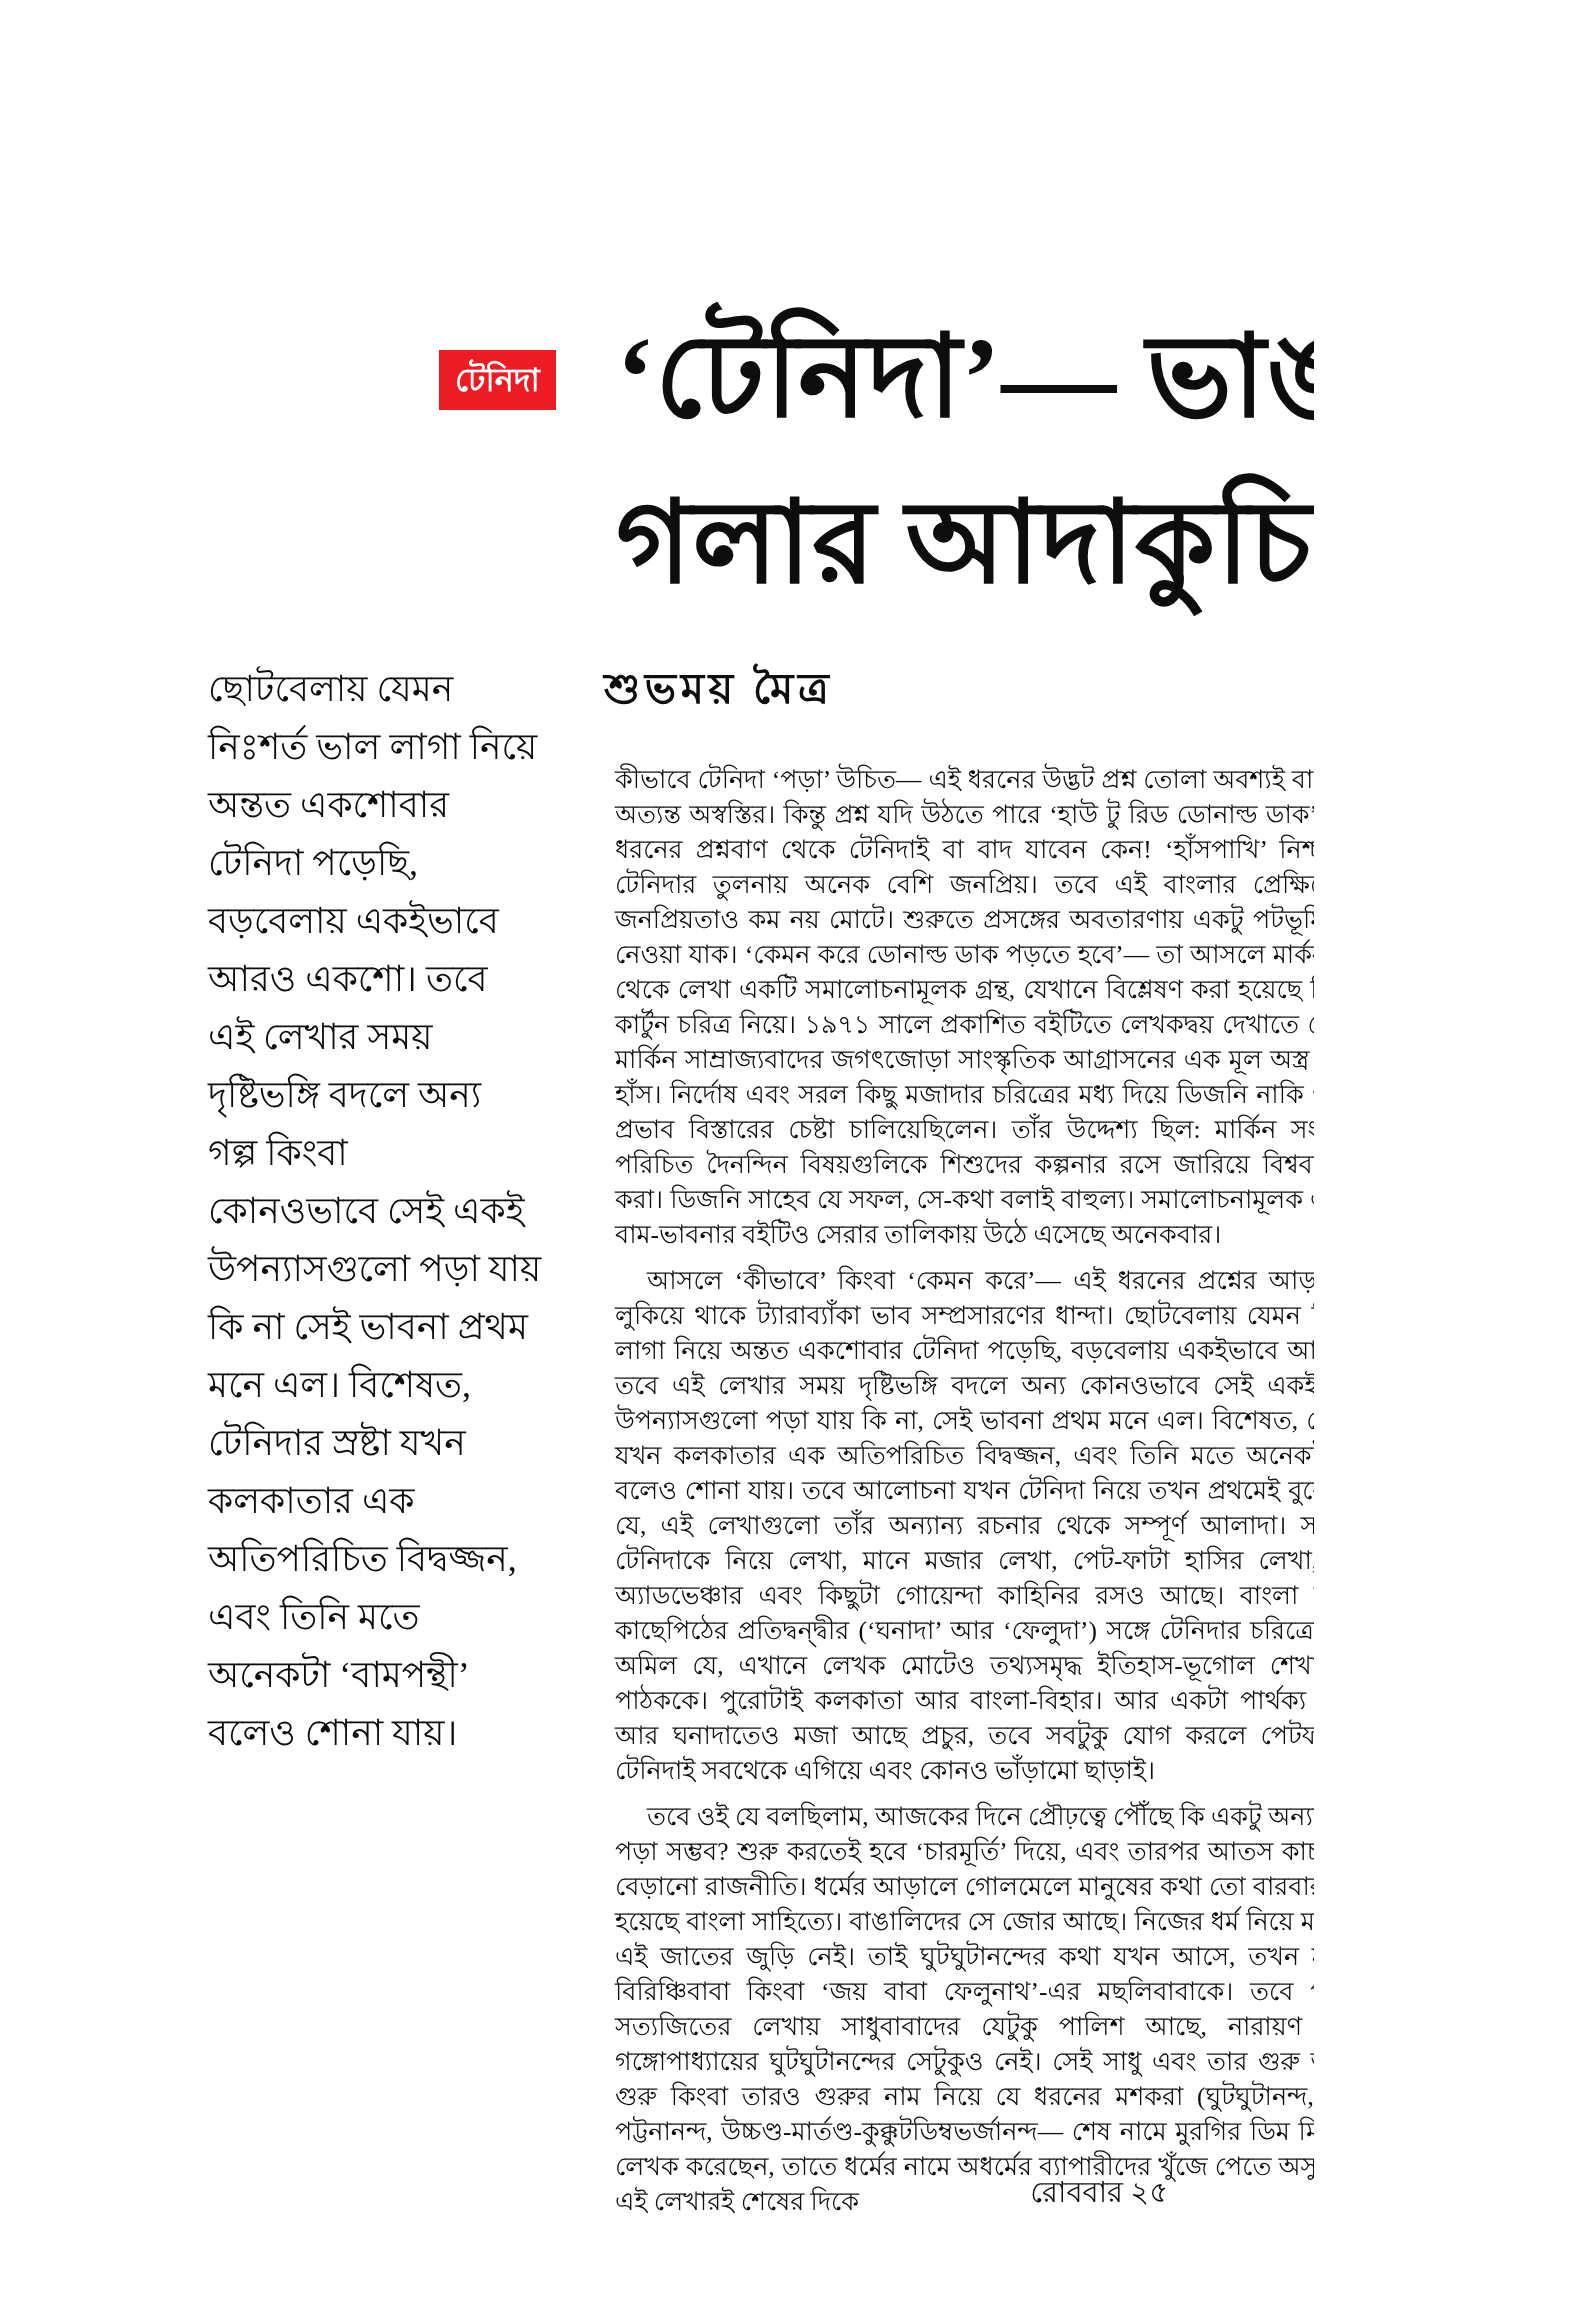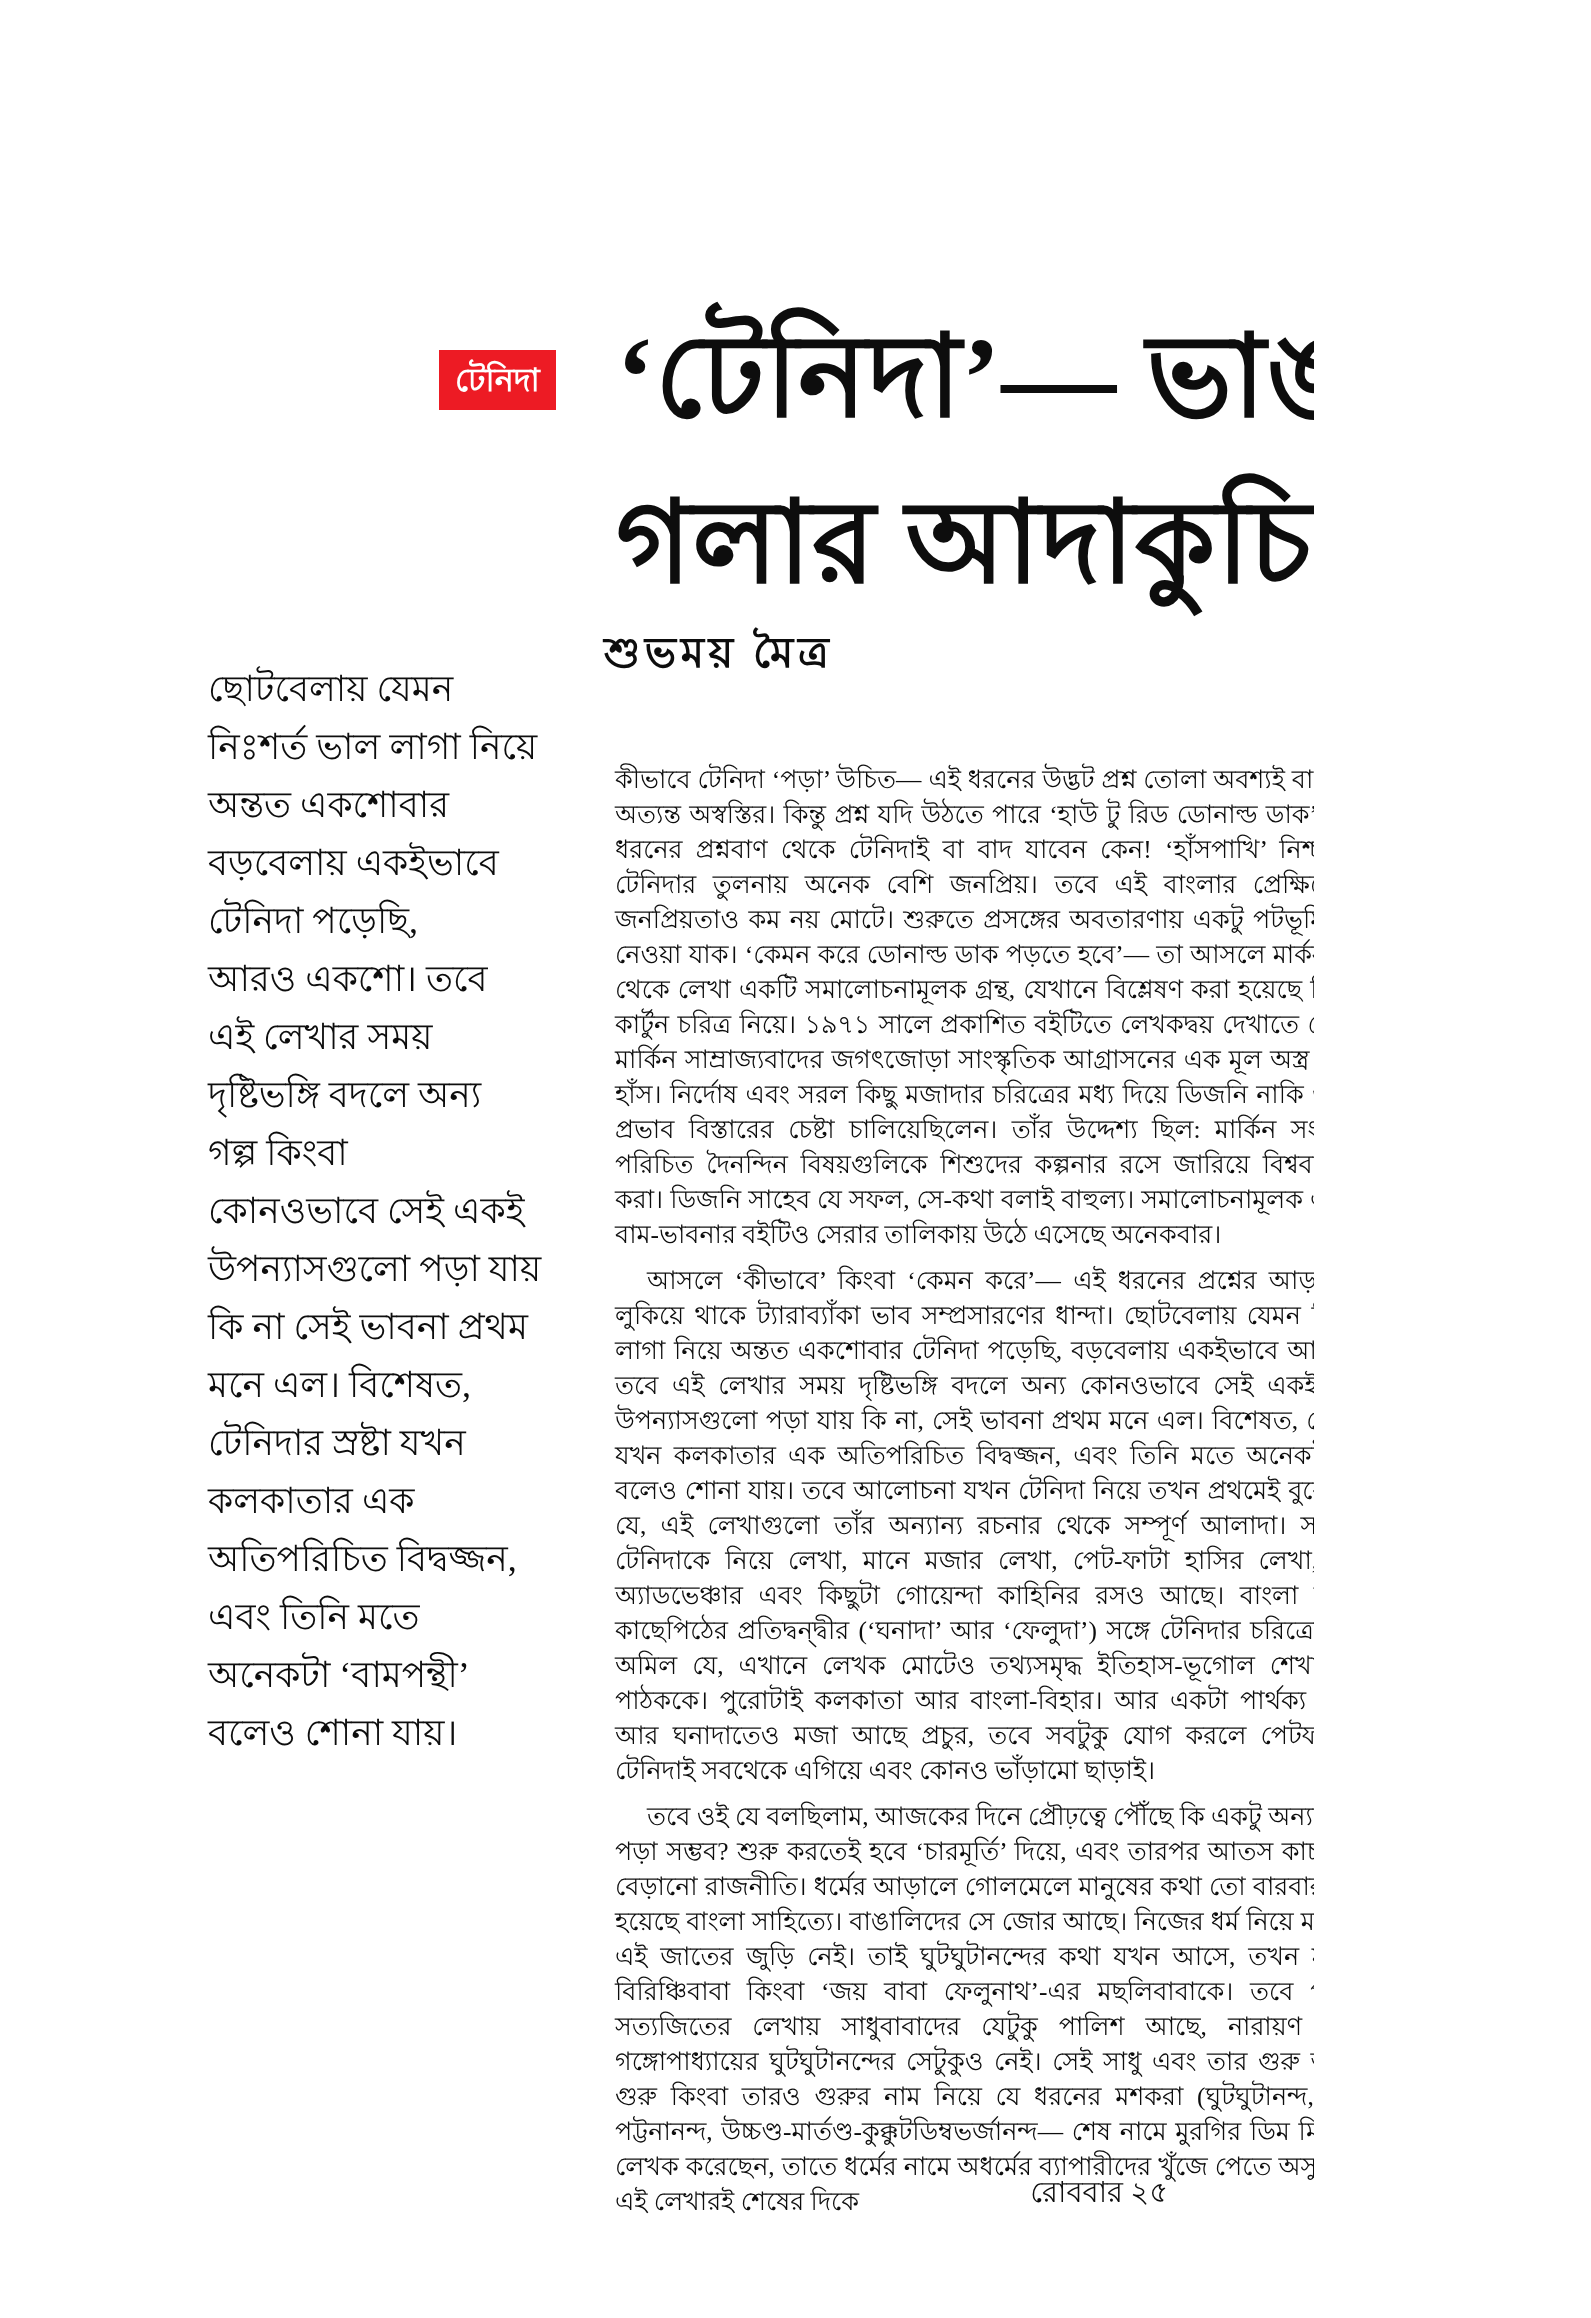--- a/index.html
+++ b/index.html
@@ -36,21 +36,21 @@
     font-size: 115px;
     font-weight: 900;
     line-height: 166px;
     letter-spacing: 0.8px;
     color: #0d0d0d;
   }
   .headline .hl-line { display: block; white-space: nowrap; }
   .byline {
     position: absolute;
     left: 604px;
-    top: 620px;
+    top: 656px;
     font-size: 42px;
     font-weight: 700;
     letter-spacing: 4.6px;
     color: #0d0d0d;
     white-space: nowrap;
   }
   .pullquote {
     position: absolute;
     left: 208px;
     top: 660px;
@@ -95,22 +95,22 @@
     <span class="hl-line">‘টেনিদা’— ভাঙা</span>
     <span class="hl-line">গলার আদাকুচি</span>
   </h1>
 
   <div class="byline">শুভময় মৈত্র</div>
 
   <aside class="pullquote">
     <span class="pq-line">ছোটবেলায় যেমন</span>
     <span class="pq-line">নিঃশর্ত ভাল লাগা নিয়ে</span>
     <span class="pq-line">অন্তত একশোবার</span>
+    <span class="pq-line">টেনিদা পড়েছি,</span>
     <span class="pq-line">বড়বেলায় একইভাবে</span>
-    <span class="pq-line">টেনিদা পড়েছি,</span>
     <span class="pq-line">আরও একশো। তবে</span>
     <span class="pq-line">এই লেখার সময়</span>
     <span class="pq-line">দৃষ্টিভঙ্গি বদলে অন্য</span>
     <span class="pq-line">গল্প কিংবা</span>
     <span class="pq-line">কোনওভাবে সেই একই</span>
     <span class="pq-line">উপন্যাসগুলো পড়া যায়</span>
     <span class="pq-line">কি না সেই ভাবনা প্রথম</span>
     <span class="pq-line">মনে এল। বিশেষত,</span>
     <span class="pq-line">টেনিদার স্রষ্টা যখন</span>
     <span class="pq-line">কলকাতার এক</span>

